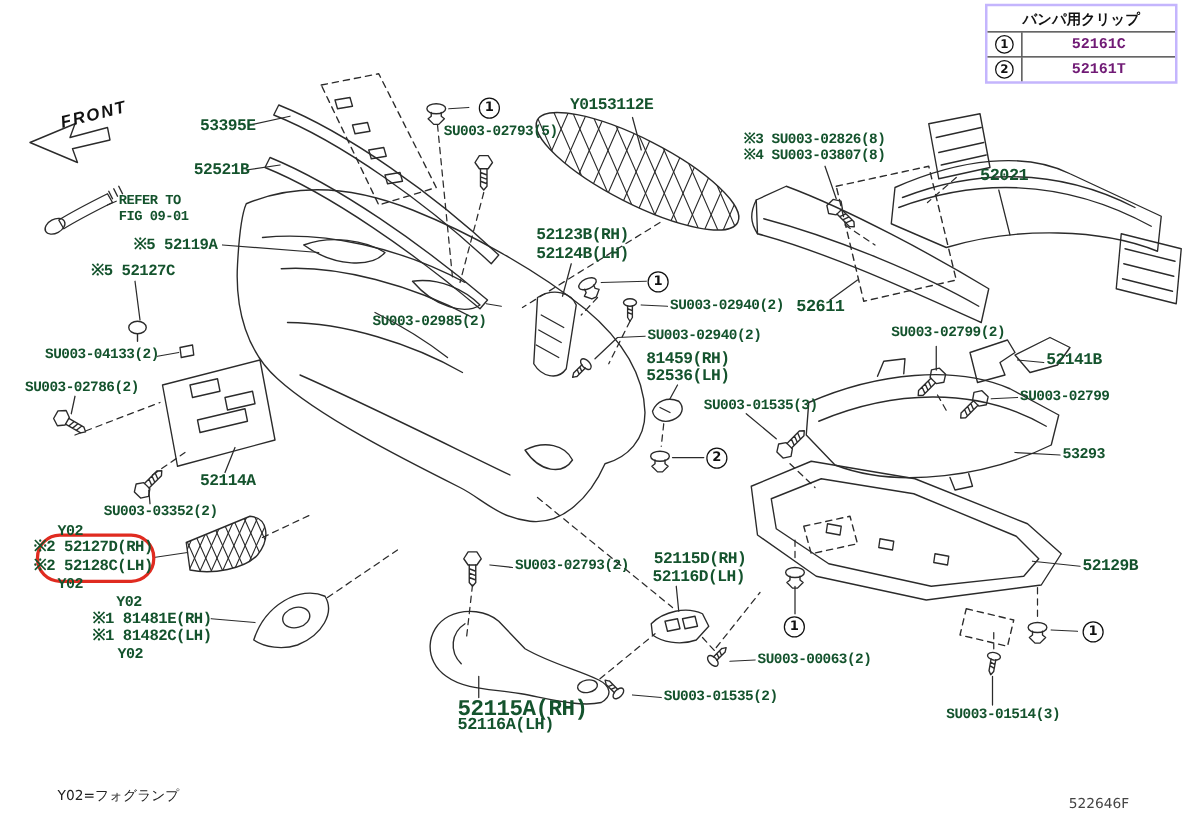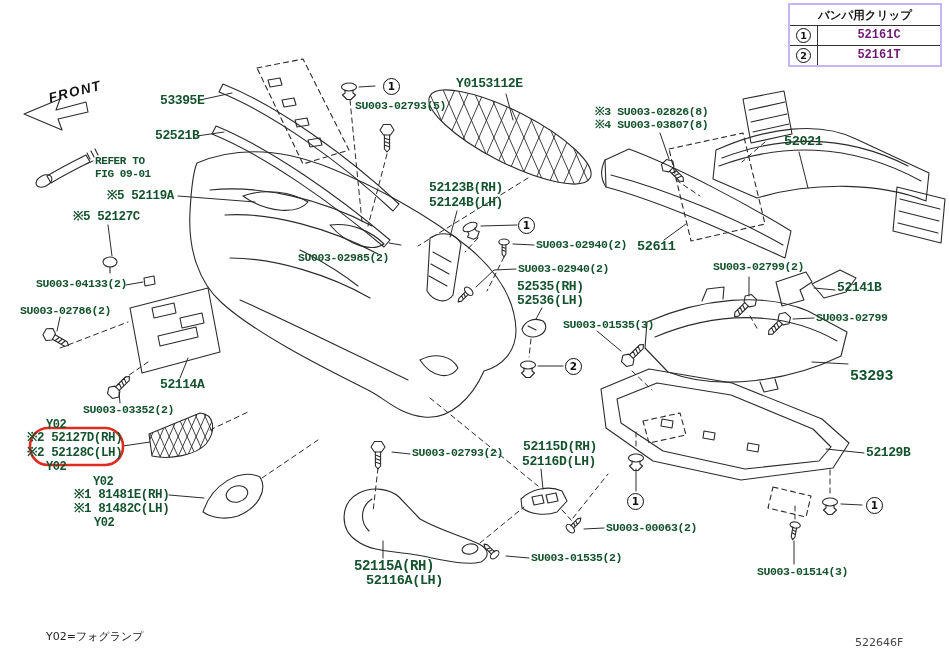--- a/index.html
+++ b/index.html
@@ -237,21 +237,21 @@
       <div class="plabel" style="left: 95px; top: 168px; font-size: 11px;">FIG 09-01</div>
       <div class="plabel" style="left: 107px; top: 190px; font-size: 12.5px;">※5 52119A</div>
       <div class="plabel" style="left: 73px; top: 211px; font-size: 12.5px;">※5 52127C</div>
       <div class="plabel" style="left: 355px; top: 100px;">SU003-02793(5)</div>
       <div class="plabel" style="left: 456px; top: 77px; font-size: 13px;">Y0153112E</div>
       <div class="plabel" style="left: 298px; top: 236px; margin-top: 16px;">SU003-02985(2)</div>
       <div class="plabel" style="left: 429px; top: 181px; font-size: 13px;">52123B(RH)</div>
       <div class="plabel" style="left: 429px; top: 196px; font-size: 13px;">52124B(LH)</div>
       <div class="plabel" style="left: 536px; top: 239px;">SU003-02940(2)</div>
       <div class="plabel" style="left: 518px; top: 263px;">SU003-02940(2)</div>
-      <div class="plabel" style="left: 517px; top: 280px; font-size: 13px;">52535(RH)</div>
+      <div class="plabel" style="left: 517px; top: 280px; font-size: 13px;">81459(RH)</div>
       <div class="plabel" style="left: 517px; top: 294px; font-size: 13px;">52536(LH)</div>
       <div class="plabel" style="left: 563px; top: 319px;">SU003-01535(3)</div>
       <div class="plabel" style="left: 36px; top: 278px;">SU003-04133(2)</div>
       <div class="plabel" style="left: 20px; top: 305px;">SU003-02786(2)</div>
       <div class="plabel" style="left: 160px; top: 378px; font-size: 13px;">52114A</div>
       <div class="plabel" style="left: 83px; top: 404px;">SU003-03352(2)</div>
       <div class="plabel" style="left: 46px; top: 419px; font-size: 12px;">Y02</div>
       <div class="plabel" style="left: 27px; top: 432px; font-size: 12.5px;">※2 52127D(RH)</div>
       <div class="plabel" style="left: 27px; top: 447px; font-size: 12.5px;">※2 52128C(LH)</div>
       <div class="plabel" style="left: 46px; top: 461px; font-size: 12px;">Y02</div>
@@ -259,28 +259,28 @@
       <div class="plabel" style="left: 74px; top: 489px; font-size: 12.5px;">※1 81481E(RH)</div>
       <div class="plabel" style="left: 74px; top: 503px; font-size: 12.5px;">※1 81482C(LH)</div>
       <div class="plabel" style="left: 94px; top: 517px; font-size: 12px;">Y02</div>
       <div class="plabel" style="left: 595px; top: 106px;">※3 SU003-02826(8)</div>
       <div class="plabel" style="left: 595px; top: 119px;">※4 SU003-03807(8)</div>
       <div class="plabel" style="left: 784px; top: 135px; font-size: 13.5px;">52021</div>
       <div class="plabel" style="left: 637px; top: 240px; font-size: 13.5px;">52611</div>
       <div class="plabel" style="left: 713px; top: 261px;">SU003-02799(2)</div>
       <div class="plabel" style="left: 837px; top: 281px; font-size: 13px;">52141B</div>
       <div class="plabel" style="left: 816px; top: 312px;">SU003-02799</div>
-      <div class="plabel" style="left: 850px; top: 357px; font-size: 15px; margin-top: 12px;">53293</div>
+      <div class="plabel" style="left: 850px; top: 357px; font-size: 12px;">53293</div>
       <div class="plabel" style="left: 866px; top: 446px; font-size: 13px;">52129B</div>
       <div class="plabel" style="left: 606px; top: 522px;">SU003-00063(2)</div>
       <div class="plabel" style="left: 757px; top: 566px;">SU003-01514(3)</div>
       <div class="plabel" style="left: 412px; top: 447px;">SU003-02793(2)</div>
       <div class="plabel" style="left: 523px; top: 440px; font-size: 13px;">52115D(RH)</div>
       <div class="plabel" style="left: 522px; top: 455px; font-size: 13px;">52116D(LH)</div>
-      <div class="plabel" style="left: 354px; top: 559px; font-size: 14px;">52115A(RH)</div>
+      <div class="plabel" style="left: 366px; top: 559px; font-size: 18px;">52115A(RH)</div>
       <div class="plabel" style="left: 366px; top: 574px; font-size: 13.5px;">52116A(LH)</div>
       <div class="plabel" style="left: 531px; top: 552px;">SU003-01535(2)</div>
       <div class="callout" style="left: 383px; top: 78px;">1</div>
       <div class="callout" style="left: 518px; top: 217px;">1</div>
       <div class="callout" style="left: 565px; top: 358px;">2</div>
       <div class="callout" style="left: 627px; top: 493px;">1</div>
       <div class="callout" style="left: 866px; top: 497px;">1</div>
     </div>
 
   <div id="clip-table">

